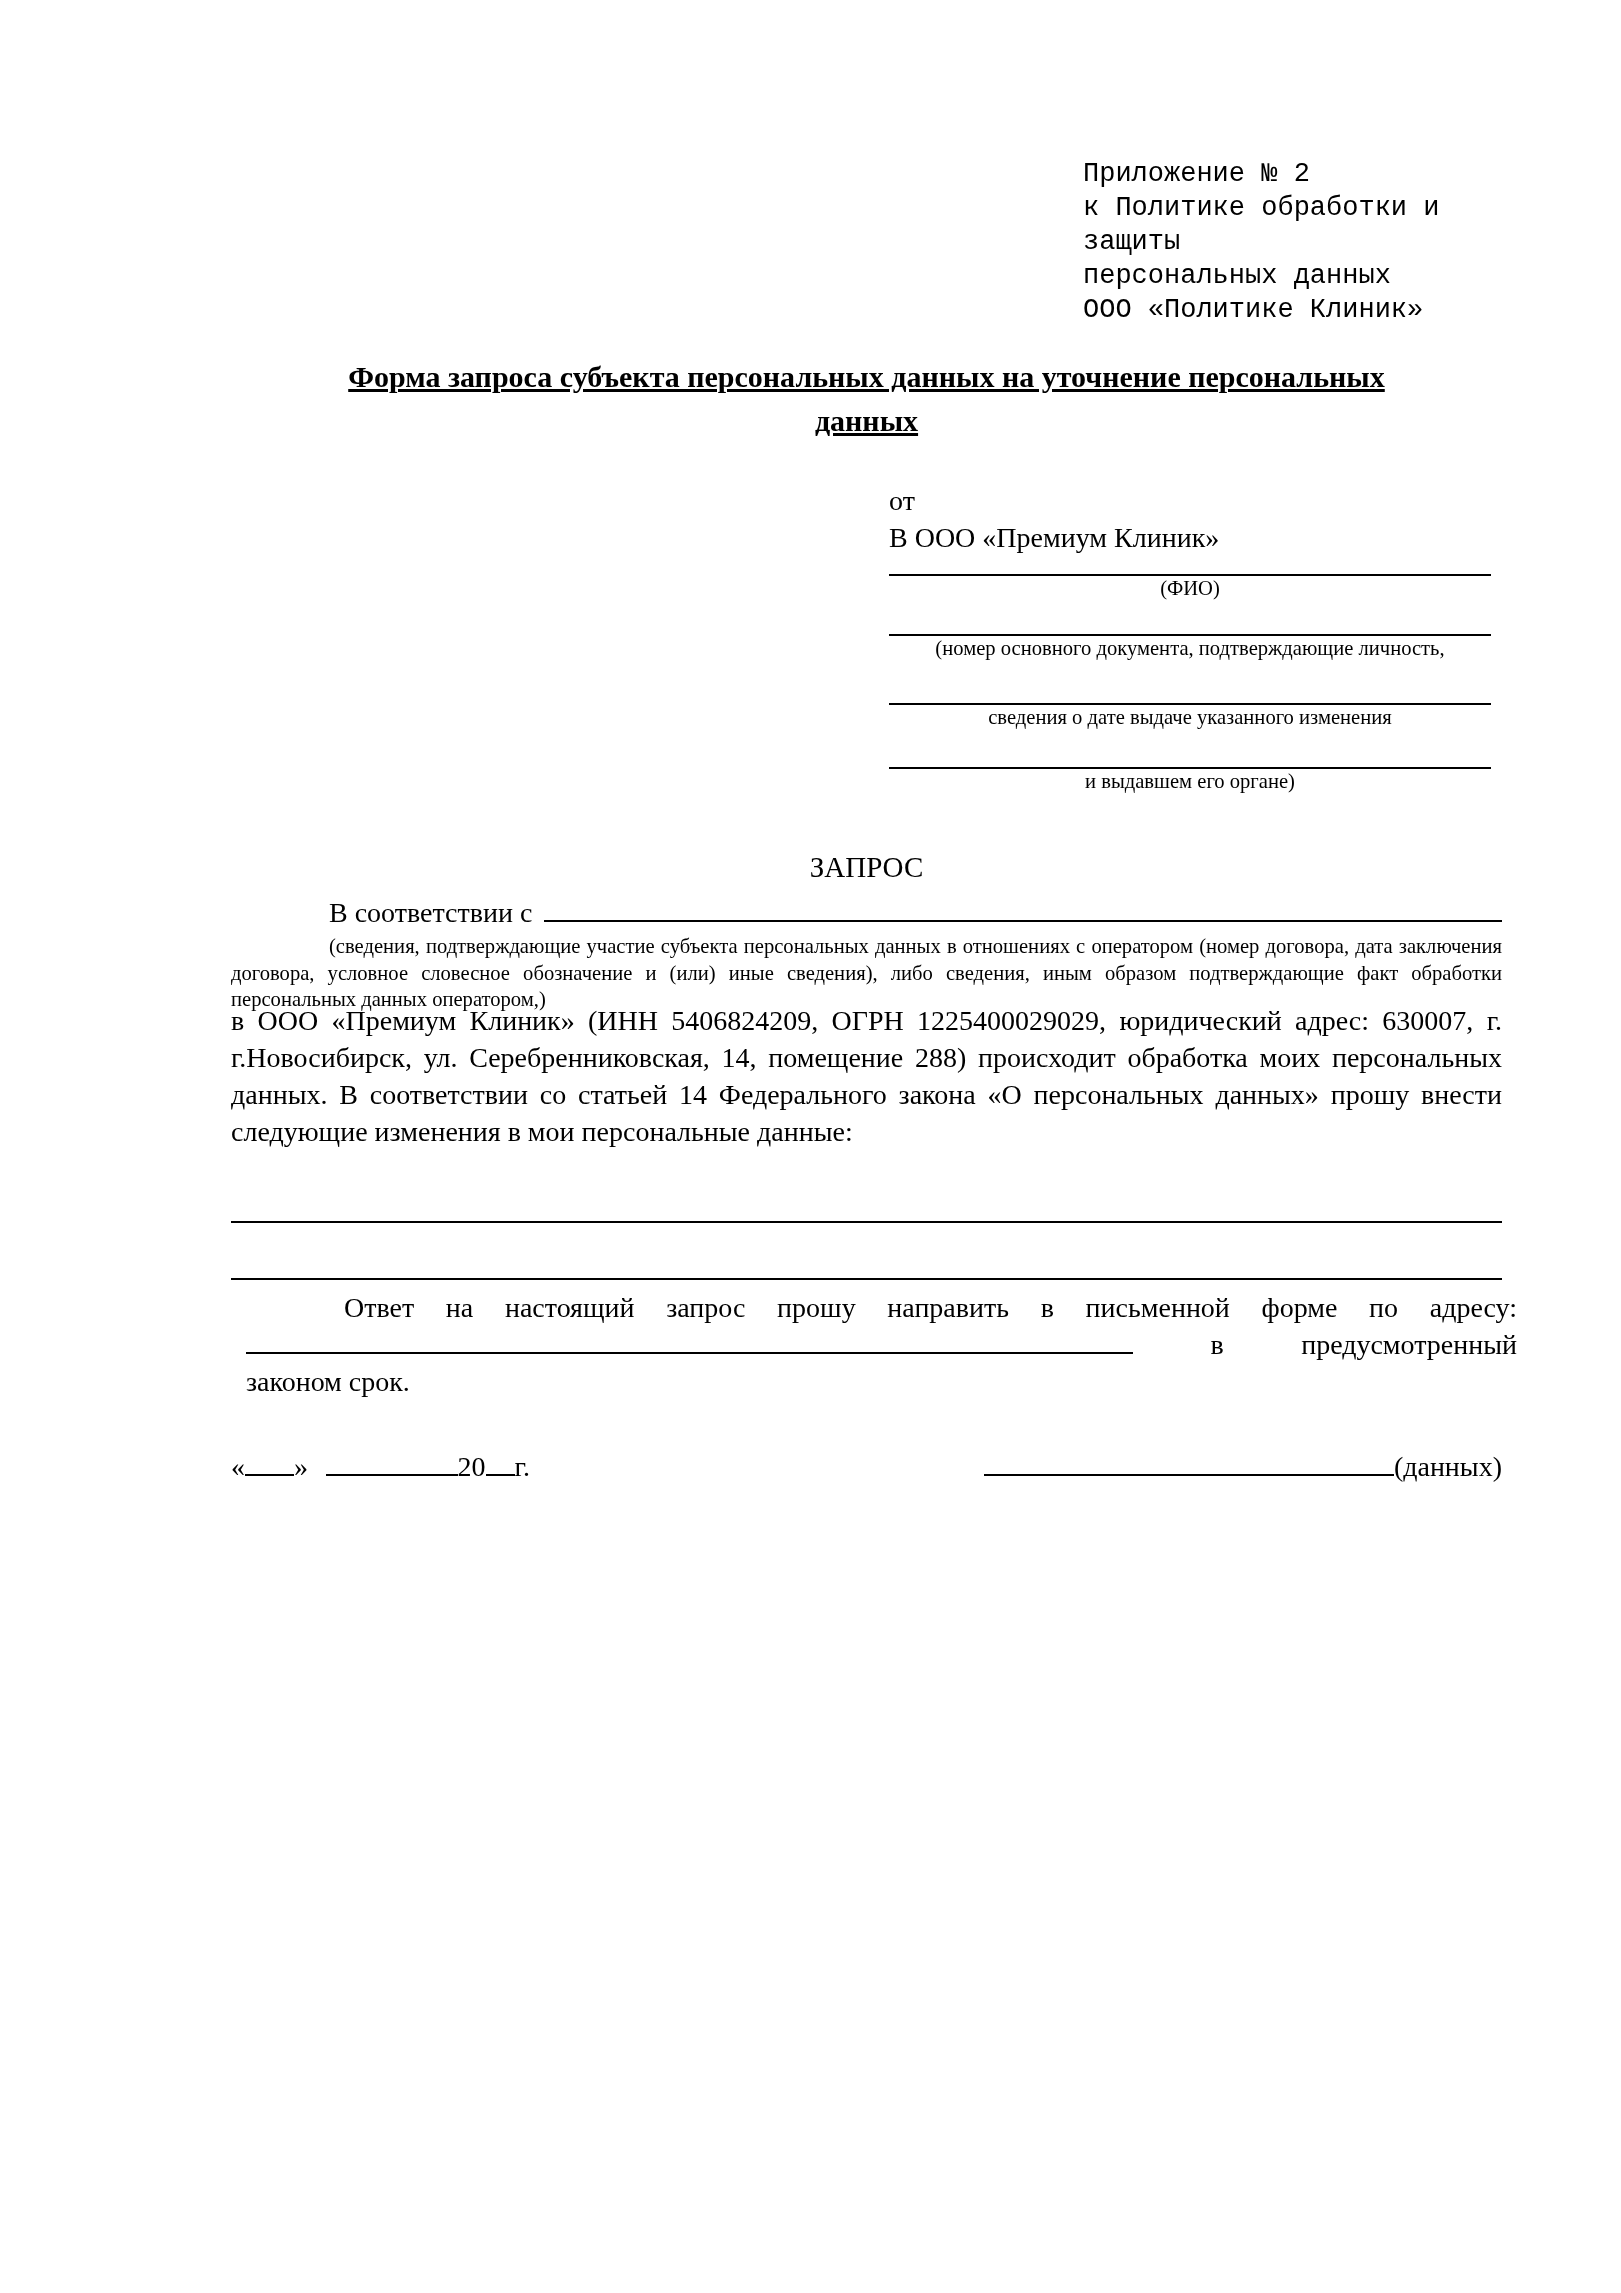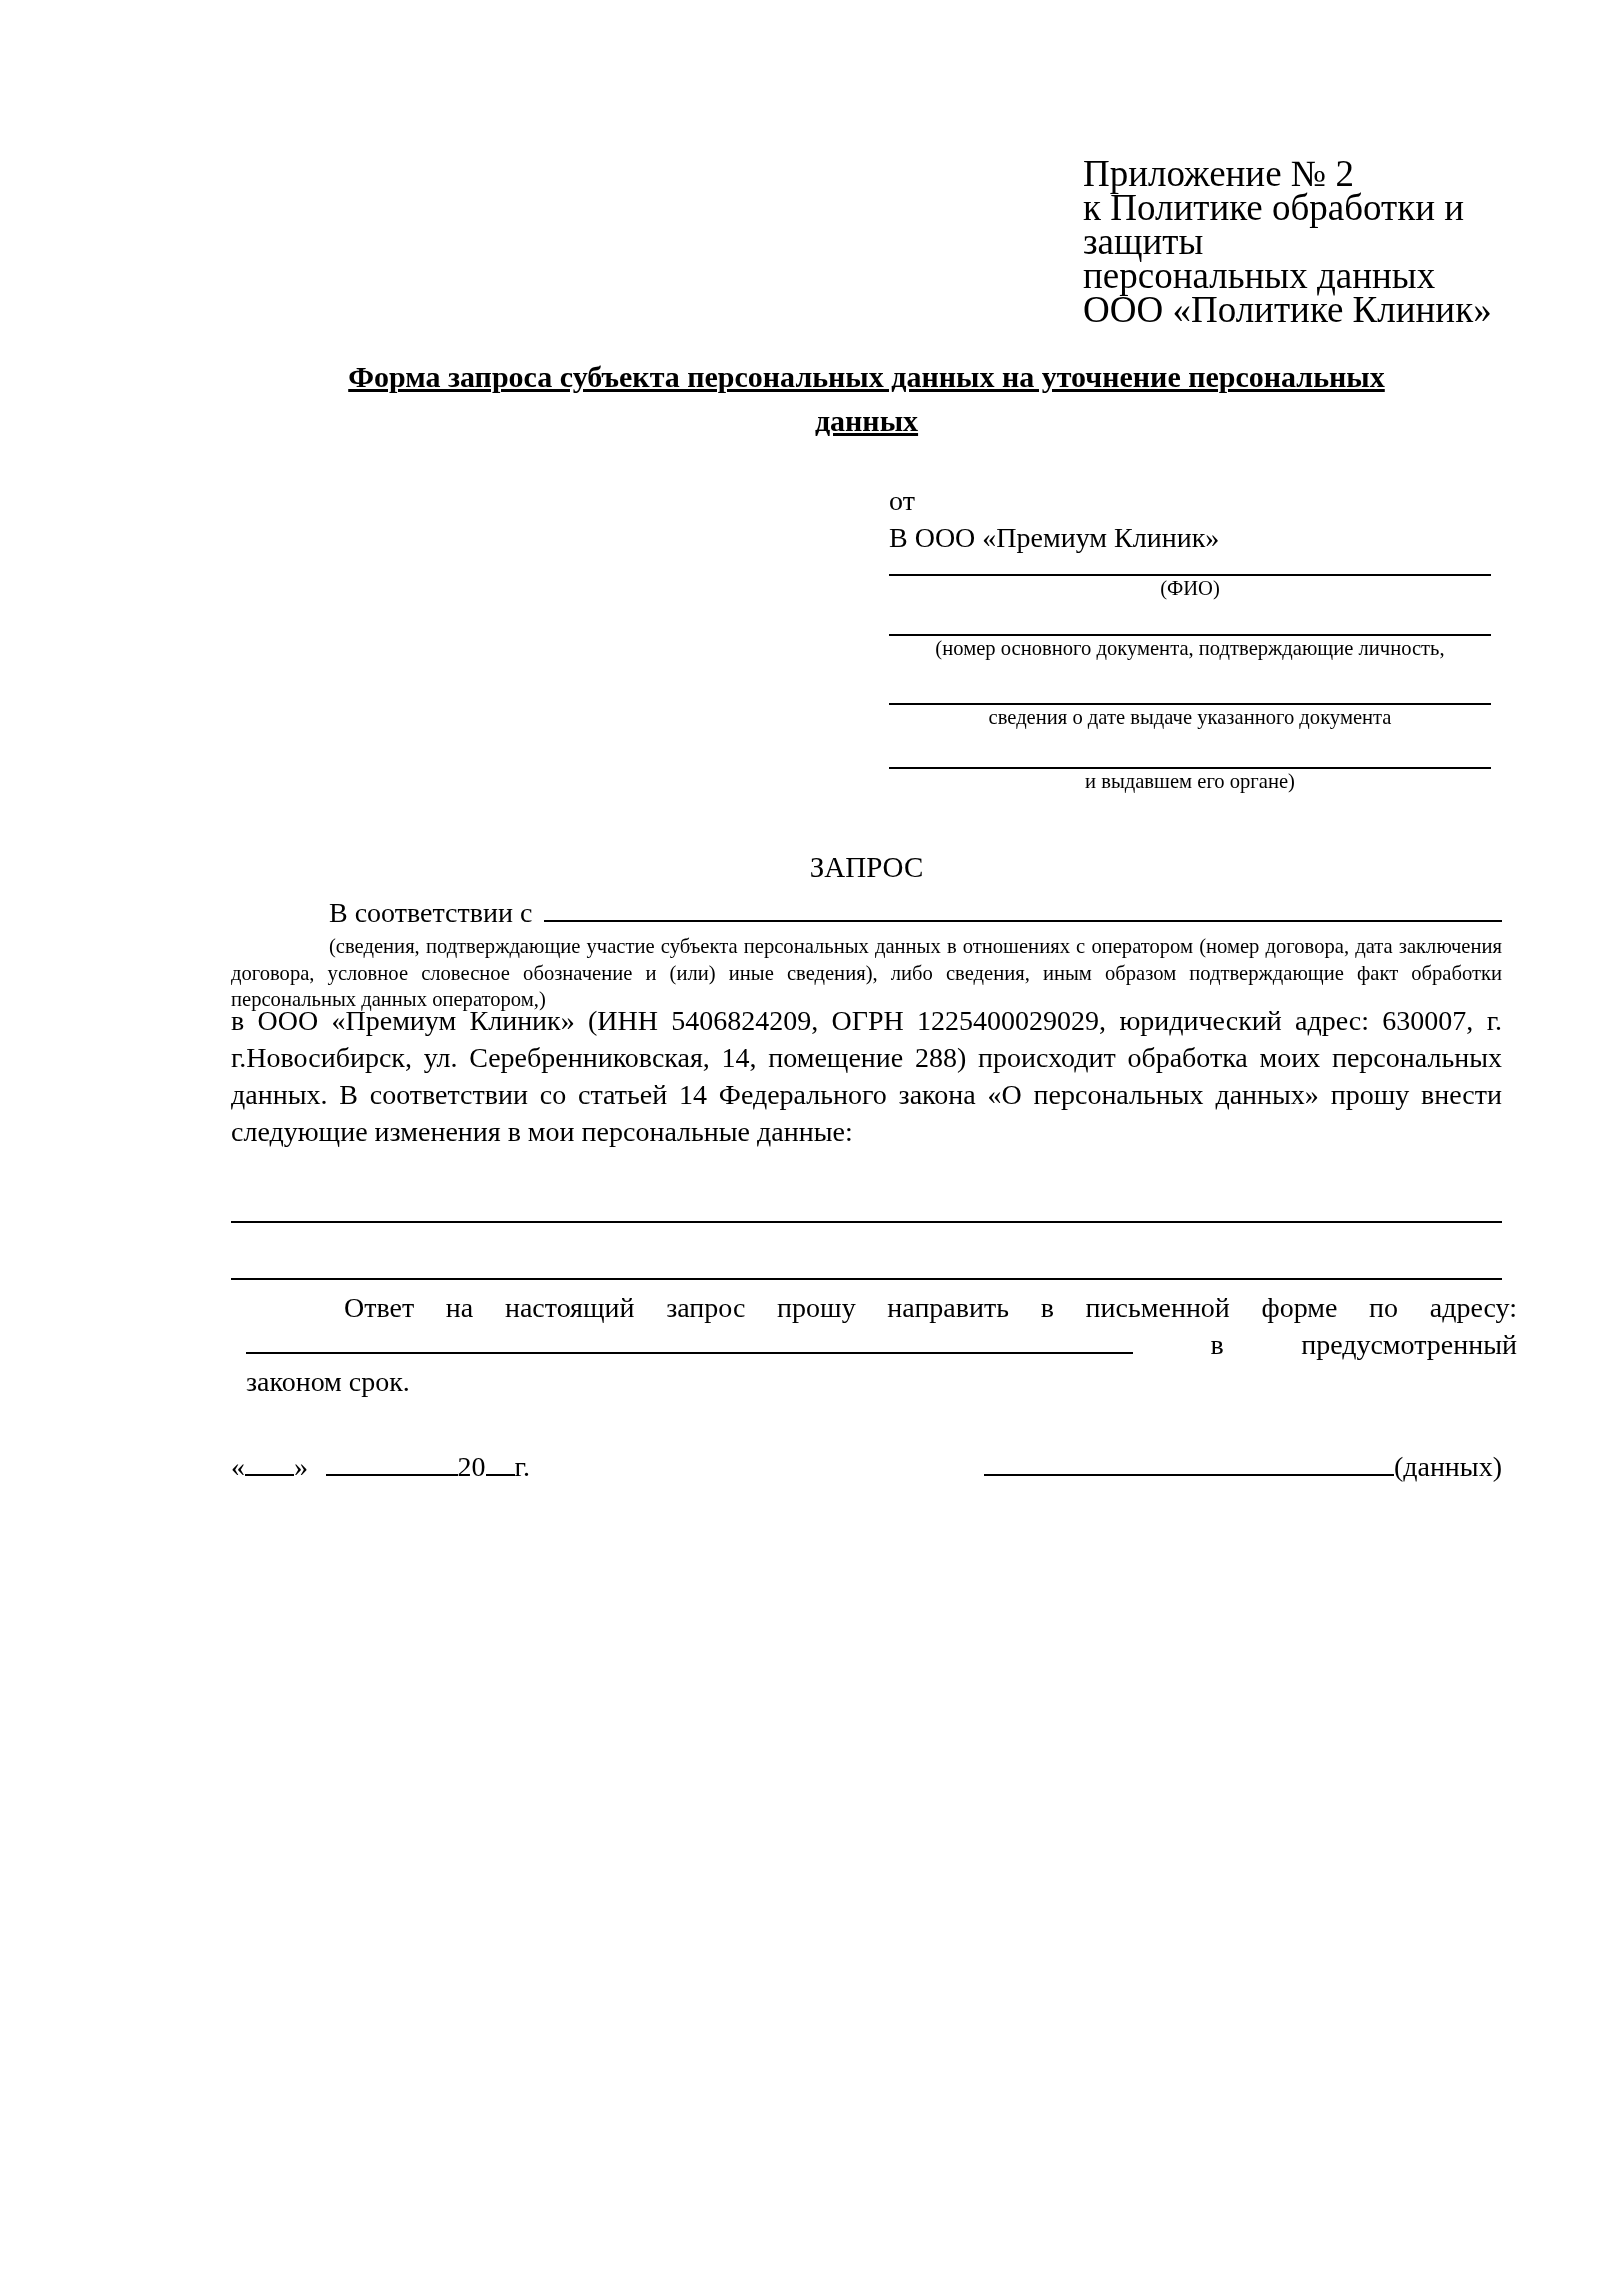--- a/index.html
+++ b/index.html
@@ -8,21 +8,21 @@
     width:1621px; height:2294px;
     background:#ffffff;
     color:#000000;
     font-family:"Liberation Serif", "DejaVu Serif", serif;
     font-size:28px; line-height:37px;
     overflow:hidden;
   }
   .abs { position:absolute; }
 
   
-  .appendix { left:1083px; top:157px; width:421px; font-size:37px; line-height:34px; }
+  .appendix { left:1083px; top:157px; width:421px; font-size:27px; line-height:34px;font-family:Liberation Mono, monospace; }
 
   
   .form-title {
     left:231px; top:355px; width:1271px;
     text-align:center; font-weight:bold;
     font-size:30px; line-height:44px;
   }
   .form-title .inner { max-width:1137px; margin:0 auto;text-decoration:underline; }
 
   
@@ -78,21 +78,21 @@
     <div>от</div>
     <div>В ООО «Премиум Клиник»</div>
 
     <div class="write-space" style="height:17.6px"></div>
     <div class="cap">(ФИО)</div>
 
     <div class="write-space" style="height:33px"></div>
     <div class="cap">(номер основного документа, подтверждающие личность,</div>
 
     <div class="write-space" style="height:41px"></div>
-    <div class="cap">сведения о дате выдаче указанного документа</div>
+    <div class="cap">сведения о дате выдаче указанного изменения</div>
 
     <div class="write-space" style="height:37px"></div>
     <div class="cap">и выдавшем его органе)</div>
   </div>
 
   <div class="abs zapros-heading">ЗАПРОС</div>
 
   <div class="abs lead-line">
     <span>В соответствии с</span>
     <span class="fill"></span>

